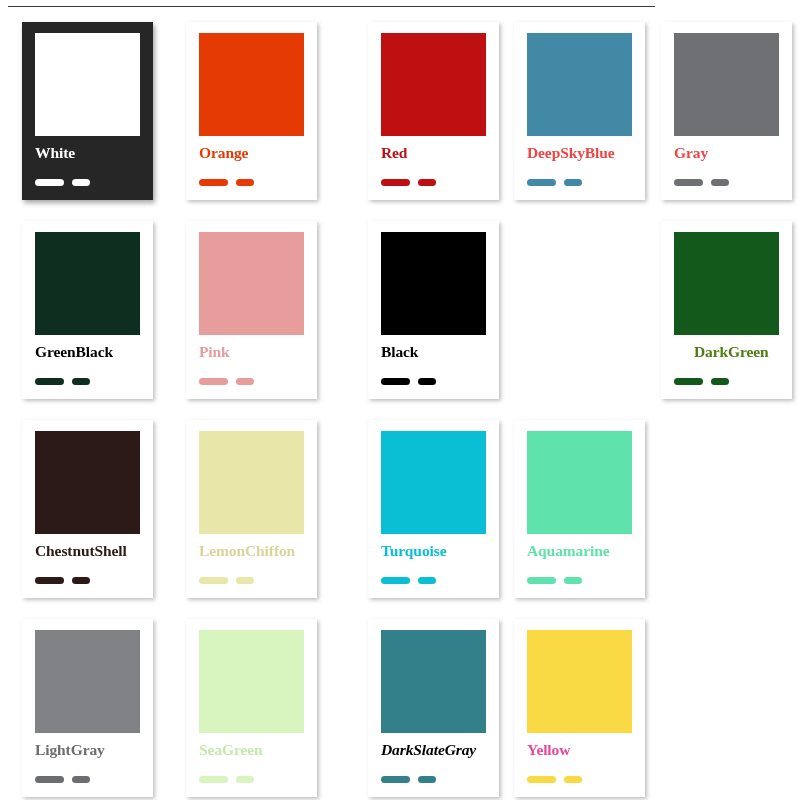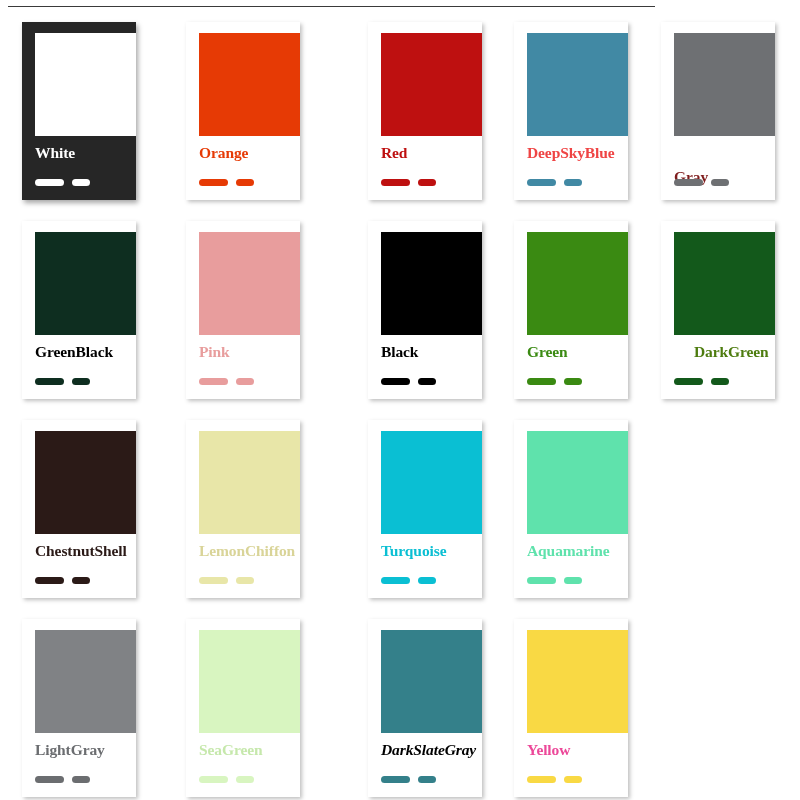--- a/index.html
+++ b/index.html
@@ -42,21 +42,21 @@
   .row {
     position: relative;
     height: 199px;
     width: 800px;
   }
 
   
   .card {
     position: absolute;
     top: 8px;
-    width: 114px;
+    width: 131px;
     height: 178px;
     background: #ffffff;
     box-shadow: 2px 2px 4px rgba(0,0,0,0.25);
     box-sizing: border-box;
     overflow: hidden;
   }
   .card.dark {
     background: #262626;
     box-shadow: 2px 3px 5px rgba(0,0,0,0.35);
   }
@@ -128,45 +128,40 @@
           <div class="card-label" style="color: rgb(190, 16, 16);">Red</div>
           <div class="dashes"><span class="dash long" style="background: rgb(190, 16, 16);"></span><span class="dash short" style="background: rgb(190, 16, 16);"></span></div>
         </div>
         <div class="card col3">
           <div class="swatch" style="background: rgb(65, 137, 164);"></div>
           <div class="card-label" style="color: #ef4444;">DeepSkyBlue</div>
           <div class="dashes"><span class="dash long" style="background: rgb(65, 137, 164);"></span><span class="dash short" style="background: rgb(65, 137, 164);"></span></div>
         </div>
         <div class="card col4">
           <div class="swatch" style="background: rgb(110, 112, 115);"></div>
-          <div class="card-label" style="color: #7f1d1d; margin-top: 24px;">Gray</div>
+          <div class="card-label" style="color: #ef4444;">Gray</div>
           <div class="dashes"><span class="dash long" style="background: rgb(110, 112, 115);"></span><span class="dash short" style="background: rgb(110, 112, 115);"></span></div>
         </div>
       </div>
       <div class="row">
         <div class="card col0">
           <div class="swatch" style="background: rgb(14, 46, 32);"></div>
           <div class="card-label" style="color: #000000;">GreenBlack</div>
           <div class="dashes"><span class="dash long" style="background: rgb(14, 46, 32);"></span><span class="dash short" style="background: rgb(14, 46, 32);"></span></div>
         </div>
         <div class="card col1">
           <div class="swatch" style="background: rgb(232, 157, 157);"></div>
           <div class="card-label" style="color: rgb(232, 157, 157);">Pink</div>
           <div class="dashes"><span class="dash long" style="background: rgb(232, 157, 157);"></span><span class="dash short" style="background: rgb(232, 157, 157);"></span></div>
         </div>
         <div class="card col2">
           <div class="swatch" style="background: rgb(0, 0, 0);"></div>
           <div class="card-label" style="color: rgb(0, 0, 0);">Black</div>
           <div class="dashes"><span class="dash long" style="background: rgb(0, 0, 0);"></span><span class="dash short" style="background: rgb(0, 0, 0);"></span></div>
         </div>
-        <div class="card col3">
-          <div class="swatch" style="background: rgb(58, 138, 18);"></div>
-          <div class="card-label" style="color: rgb(58, 138, 18);">Green</div>
-          <div class="dashes"><span class="dash long" style="background: rgb(58, 138, 18);"></span><span class="dash short" style="background: rgb(58, 138, 18);"></span></div>
-        </div>
         <div class="card col4">
           <div class="swatch" style="background: rgb(19, 89, 27);"></div>
           <div class="card-label" style="color: #4d7c0f; margin-left: 20px;">DarkGreen</div>
           <div class="dashes"><span class="dash long" style="background: rgb(19, 89, 27);"></span><span class="dash short" style="background: rgb(19, 89, 27);"></span></div>
         </div>
       </div>
       <div class="row">
         <div class="card col0">
           <div class="swatch" style="background: rgb(43, 26, 23);"></div>
           <div class="card-label" style="color: rgb(43, 26, 23);">ChestnutShell</div>

